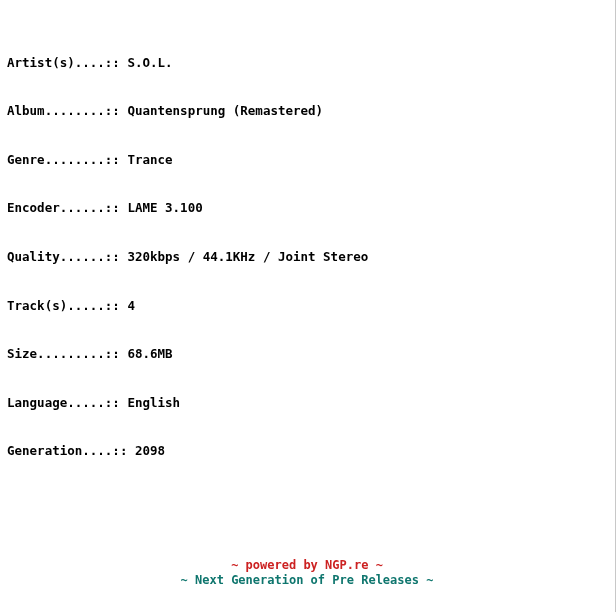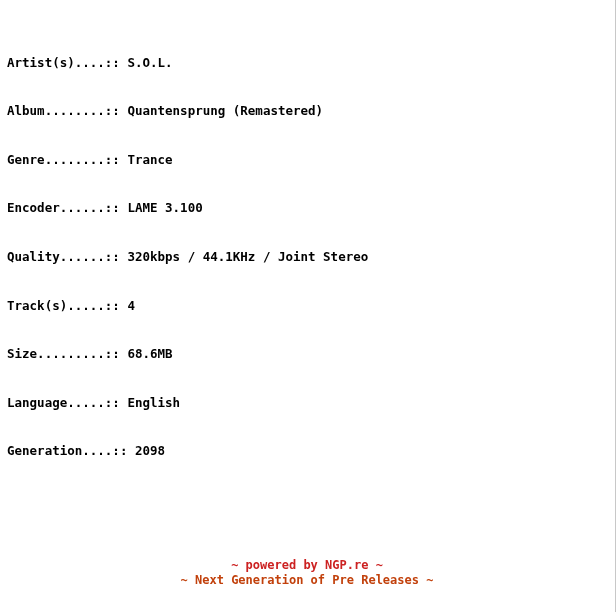--- a/index.html
+++ b/index.html
@@ -45,21 +45,21 @@
     left: 0;
     top: 558px;
     width: 614px;
     text-align: center;
     color: #cc2222;
     font-weight: bold;
     font-size: 12px;
     line-height: 15px;
   }
   .footer .l2 {
-    color: #c2410c;
+    color: #0f766e;
     text-align: center;
   }
 </style>
 </head>
 <body>
 
 <div class="page">
 
   <div class="nfo">
 

